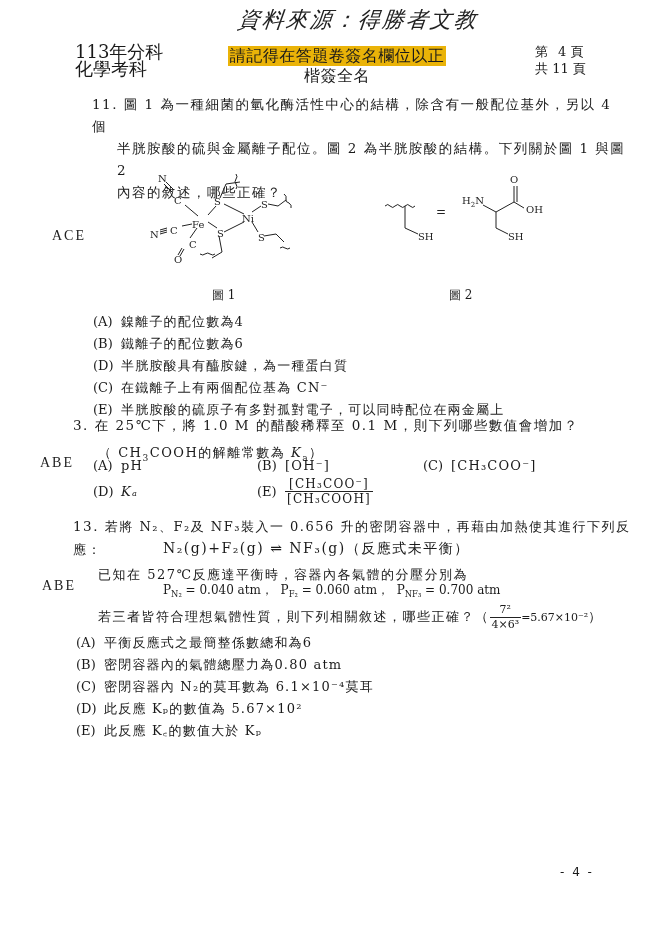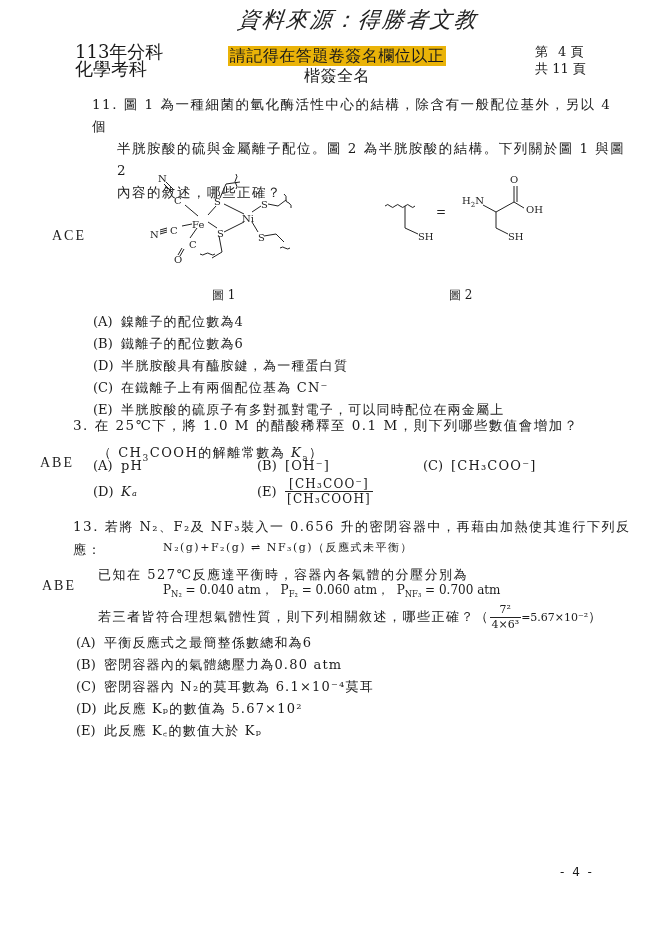--- a/index.html
+++ b/index.html
@@ -138,21 +138,21 @@
   <div class="abs" style="left:0; top:0;"><span class="lbl">(A)</span><span>pH</span></div>
   <div class="abs" style="left:164px; top:0;"><span class="lbl">(B)</span><span>[OH⁻]</span></div>
   <div class="abs" style="left:330px; top:0;"><span class="lbl">(C)</span><span>[CH₃COO⁻]</span></div>
   <div class="abs" style="left:0; top:26px;"><span class="lbl">(D)</span><i>Kₐ</i></div>
   <div class="abs" style="left:164px; top:22px;"><span class="lbl" style="vertical-align:middle">(E)</span><span class="frac"><span class="num">[CH₃COO⁻]</span><span class="den">[CH₃COOH]</span></span></div>
 </div>
 
 <div class="abs q" style="left:73px; top:515px; width:570px;">
   <div><span>13.</span> <span style="font-size:13px">若將 N₂、F₂及 NF₃裝入一 0.656 升的密閉容器中，再藉由加熱使其進行下列反應：</span></div>
 </div>
-<div class="abs q" style="left:163px; top:537px; font-size:11px;">
+<div class="abs q" style="left:163px; top:537px; font-size:14px;">
   <span>N₂(g)+F₂(g) ⇌ NF₃(g)</span><span>（反應式未平衡）</span>
 </div>
 <div class="abs q" style="left:98px; top:564px; font-size:13px;">已知在 527℃反應達平衡時，容器內各氣體的分壓分別為</div>
 
 <div class="abs hand" style="left:42px; top:578px;">ABE</div>
 
 <div class="abs" style="left:163px; top:580px; font-size:12px; line-height:20px;">
   P<sub>N₂</sub> = <span>0.040 atm</span>，&nbsp;
   P<sub>F₂</sub> = <span>0.060 atm</span>，&nbsp;
   P<sub>NF₃</sub> = <span>0.700 atm</span>

